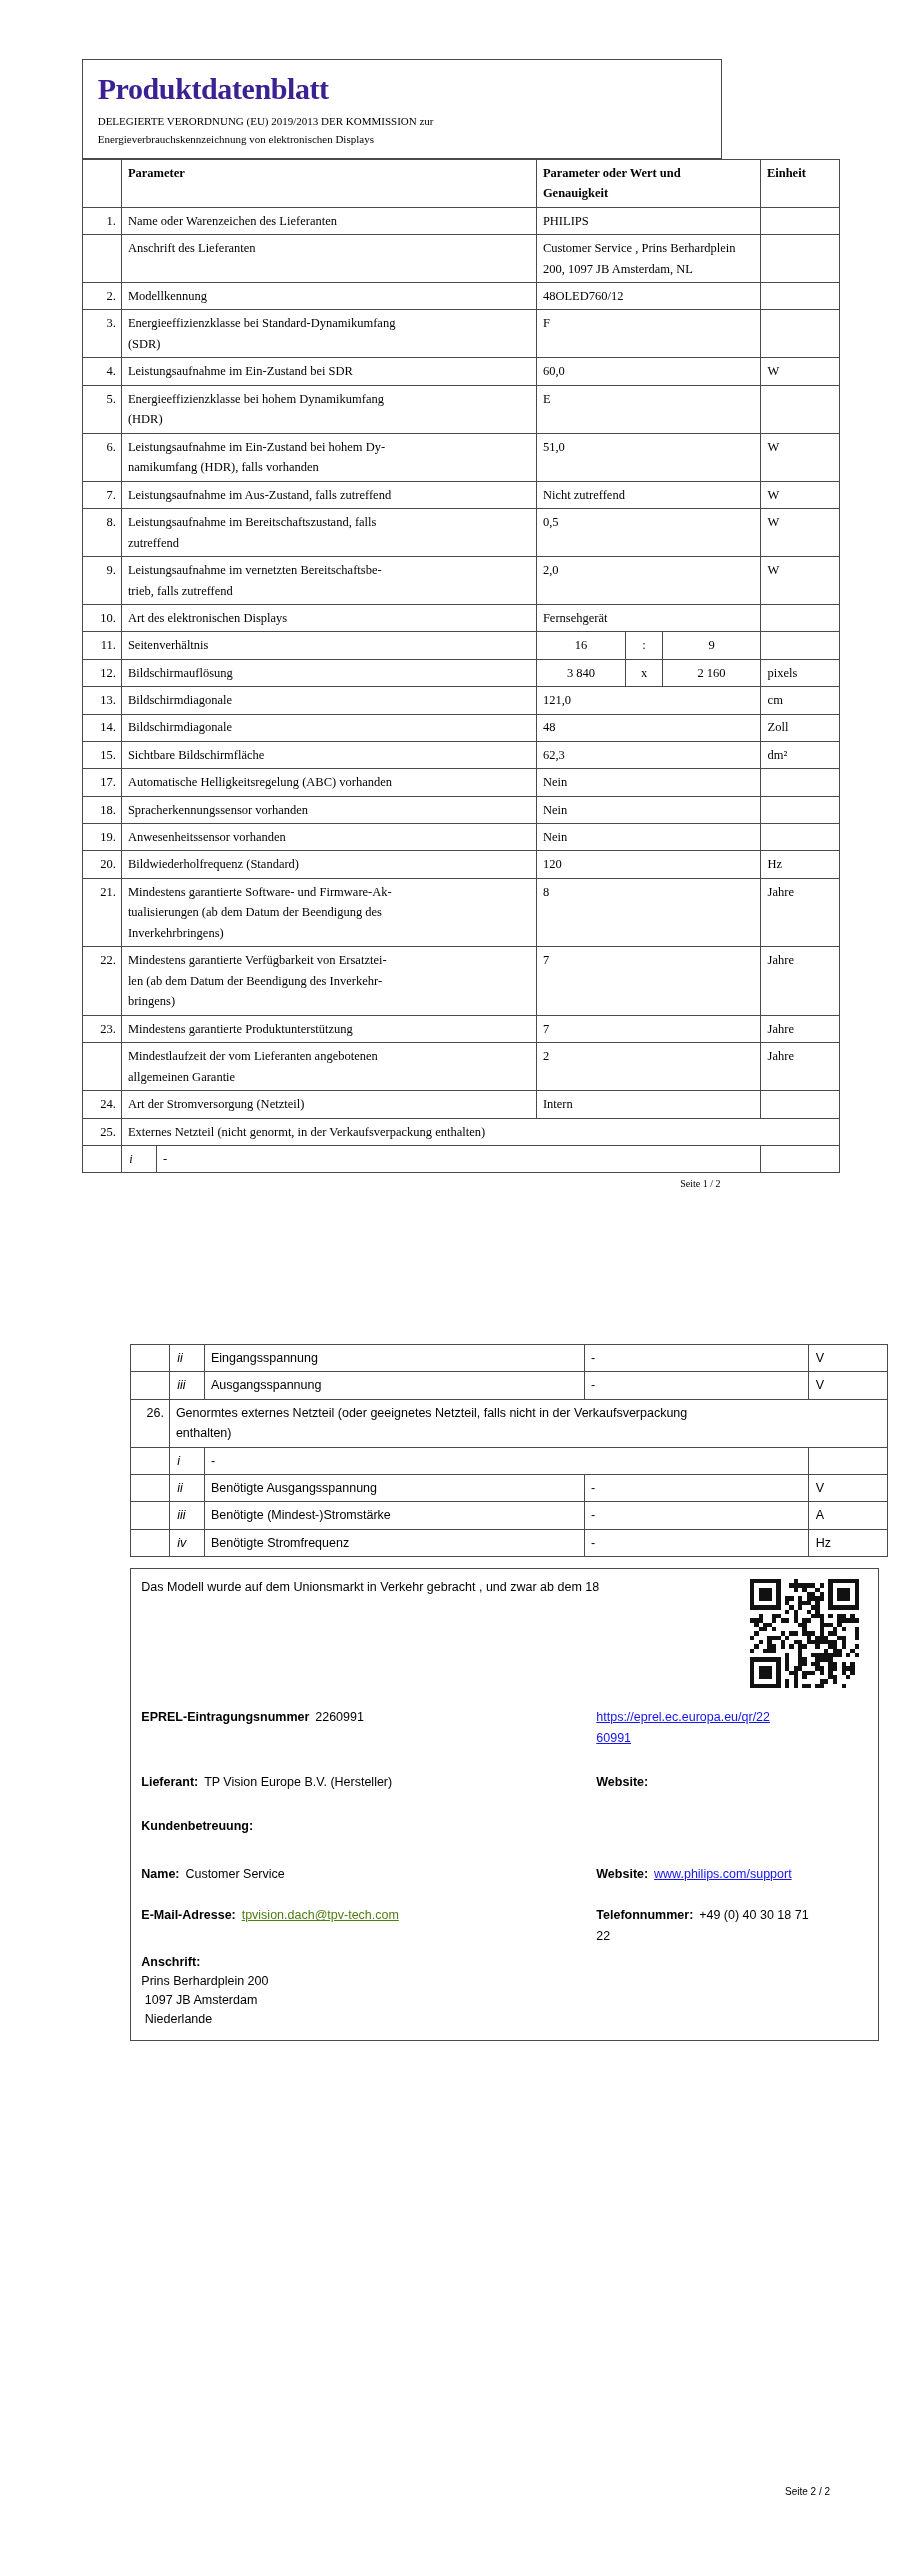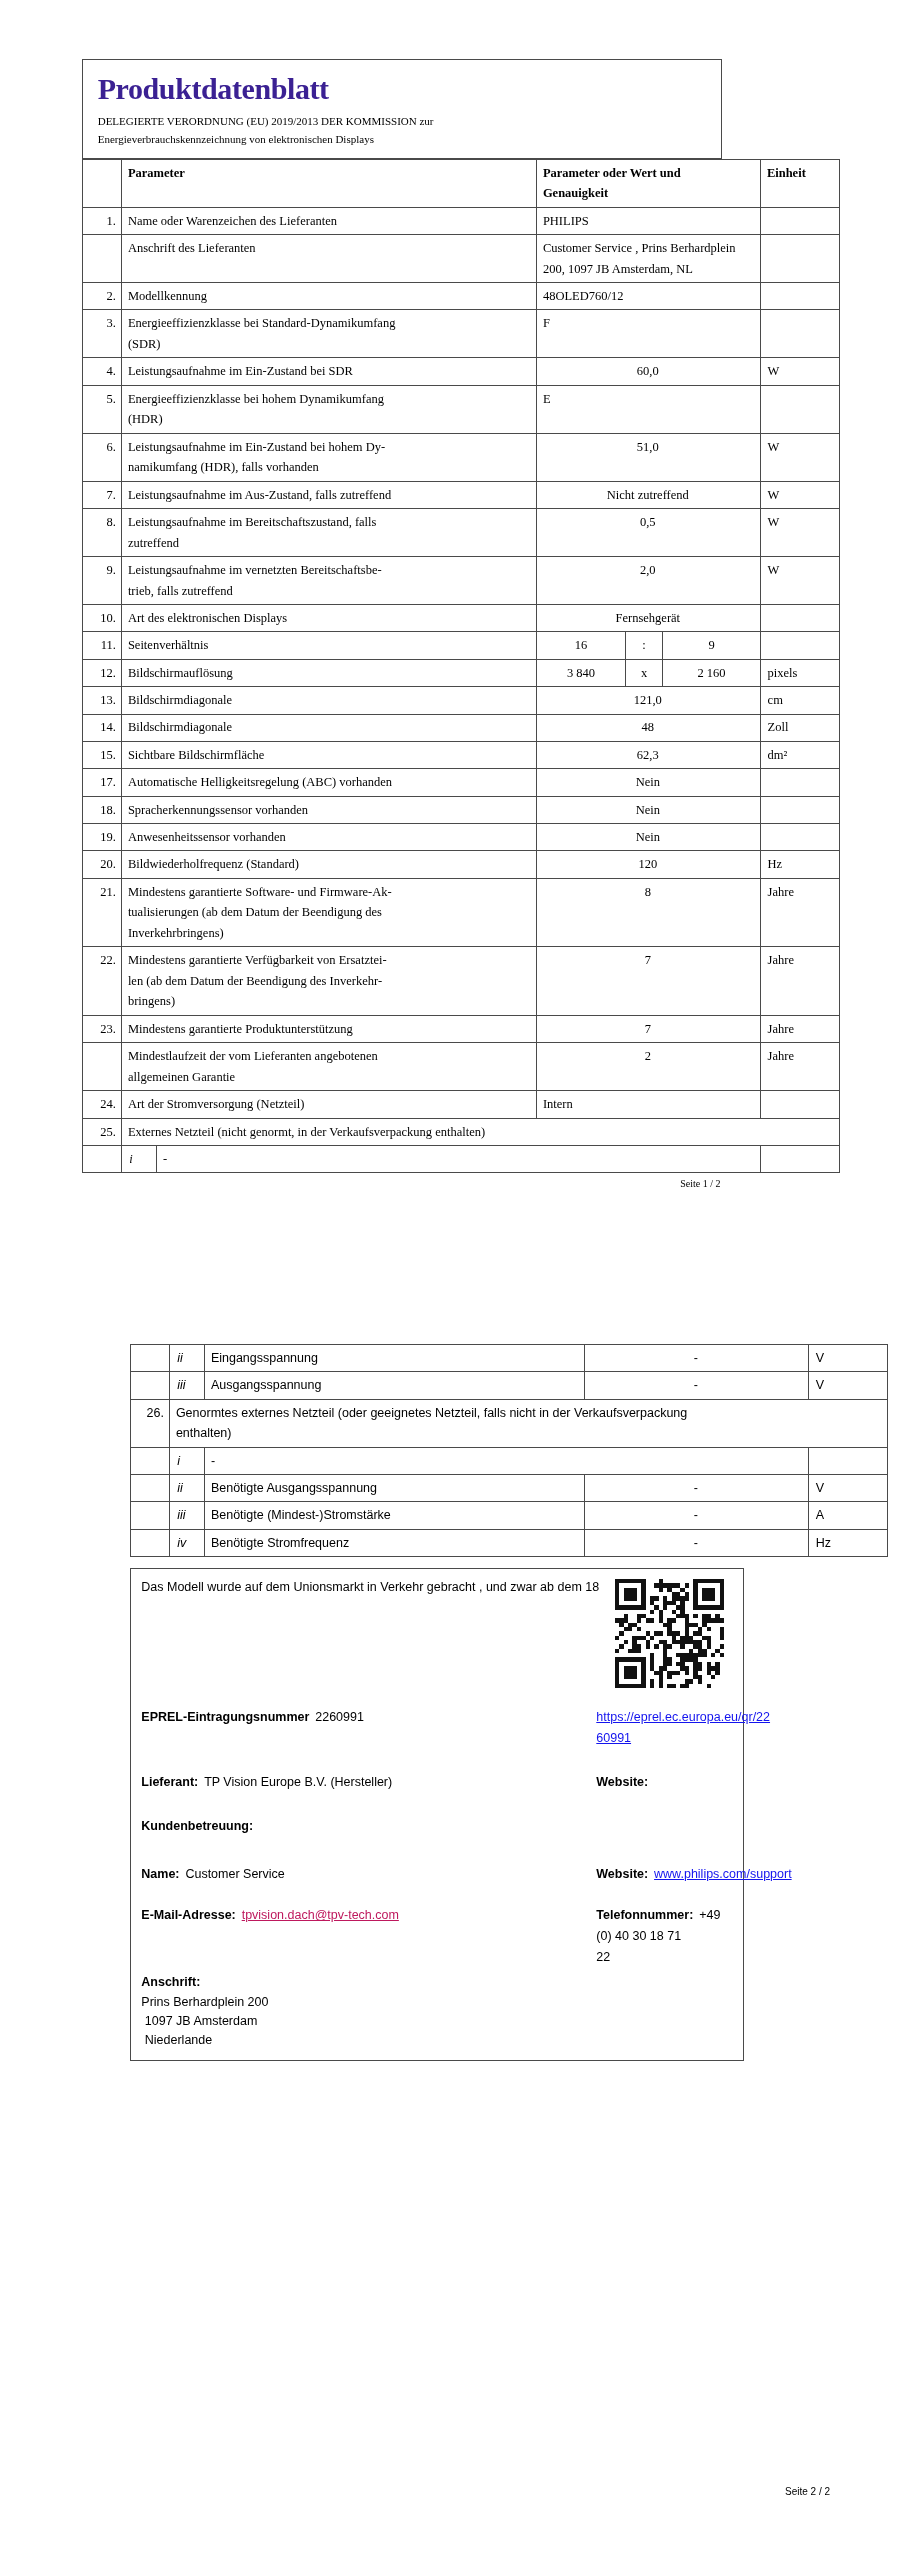--- a/index.html
+++ b/index.html
@@ -25,29 +25,29 @@
     border:0.7px solid #4a4a4a;vertical-align:top;
     font-size:12.5px;line-height:20.6px;padding:2.9px 5.9px;box-sizing:border-box;
     overflow:hidden;
   }
   table.datasheet th{font-weight:bold;text-align:left;}
   .h-val{white-space:pre-line;}
   .c-num{text-align:right;padding-right:5.1px !important;}
   .c-param{white-space:pre-line;}
   .c-roman{font-style:italic;padding-left:7.3px !important;}
   .c-unit{padding-left:6.6px !important;}
-  .ar{text-align:center;padding-right:7.3px !important;}
+  .ar{text-align:left;padding-right:7.3px !important;}
   .al{text-align:left;}
   .ac{text-align:center;}
   .pagefoot{
     font-size:10px;line-height:13.2px;text-align:right;margin-top:3.7px;padding-right:1.5px;
   }
   .page2{position:absolute;left:82px;top:1344px;width:756px;padding-left:48px;}
   .infobox{
-    position:relative;margin-top:10.3px;width:614px;box-sizing:border-box;
+    position:relative;margin-top:10.3px;width:749px;box-sizing:border-box;
     border:0.7px solid #4a4a4a;padding:8.8px 10.3px 10.3px 10.3px;font-size:12.5px;line-height:20.6px;
   }
   .intro{white-space:nowrap;overflow:hidden;padding-right:125px;}
   .qr{position:absolute;top:10.3px;right:19px;width:109px;height:109px;}
   .irow{display:flex;}
   .irow .left{width:455px;flex:none;}
   .irow .right{flex:1;}
   .lbl{font-weight:bold;margin-right:5.9px;}
   .lnk{color:#1414ee;text-decoration:underline;white-space:pre-line;cursor:pointer;}
   .pre{white-space:pre-line;}
@@ -668,21 +668,21 @@
       <div class="left">
         <span class="lbl">Name:</span><span>Customer Service</span>
       </div>
       <div class="right">
         <span class="lbl">Website:</span><a class="lnk" style="color: rgb(20, 20, 238);">www.philips.com/support</a>
       </div>
     </div>
 
     <div class="irow r-email">
       <div class="left">
-        <span class="lbl">E-Mail-Adresse:</span><a class="lnk" style="color: #be185d;">tpvision.dach@tpv-tech.com</a>
+        <span class="lbl">E-Mail-Adresse:</span><a class="lnk" style="color: #4d7c0f;">tpvision.dach@tpv-tech.com</a>
       </div>
       <div class="right">
         <span class="lbl">Telefonnummer:</span><span class="pre">+49 (0) 40 30 18 71
 22</span>
       </div>
     </div>
 
     <div class="r-anschrift">
       <div class="lbl">Anschrift:</div>
       <div class="addr prew">Prins Berhardplein 200

